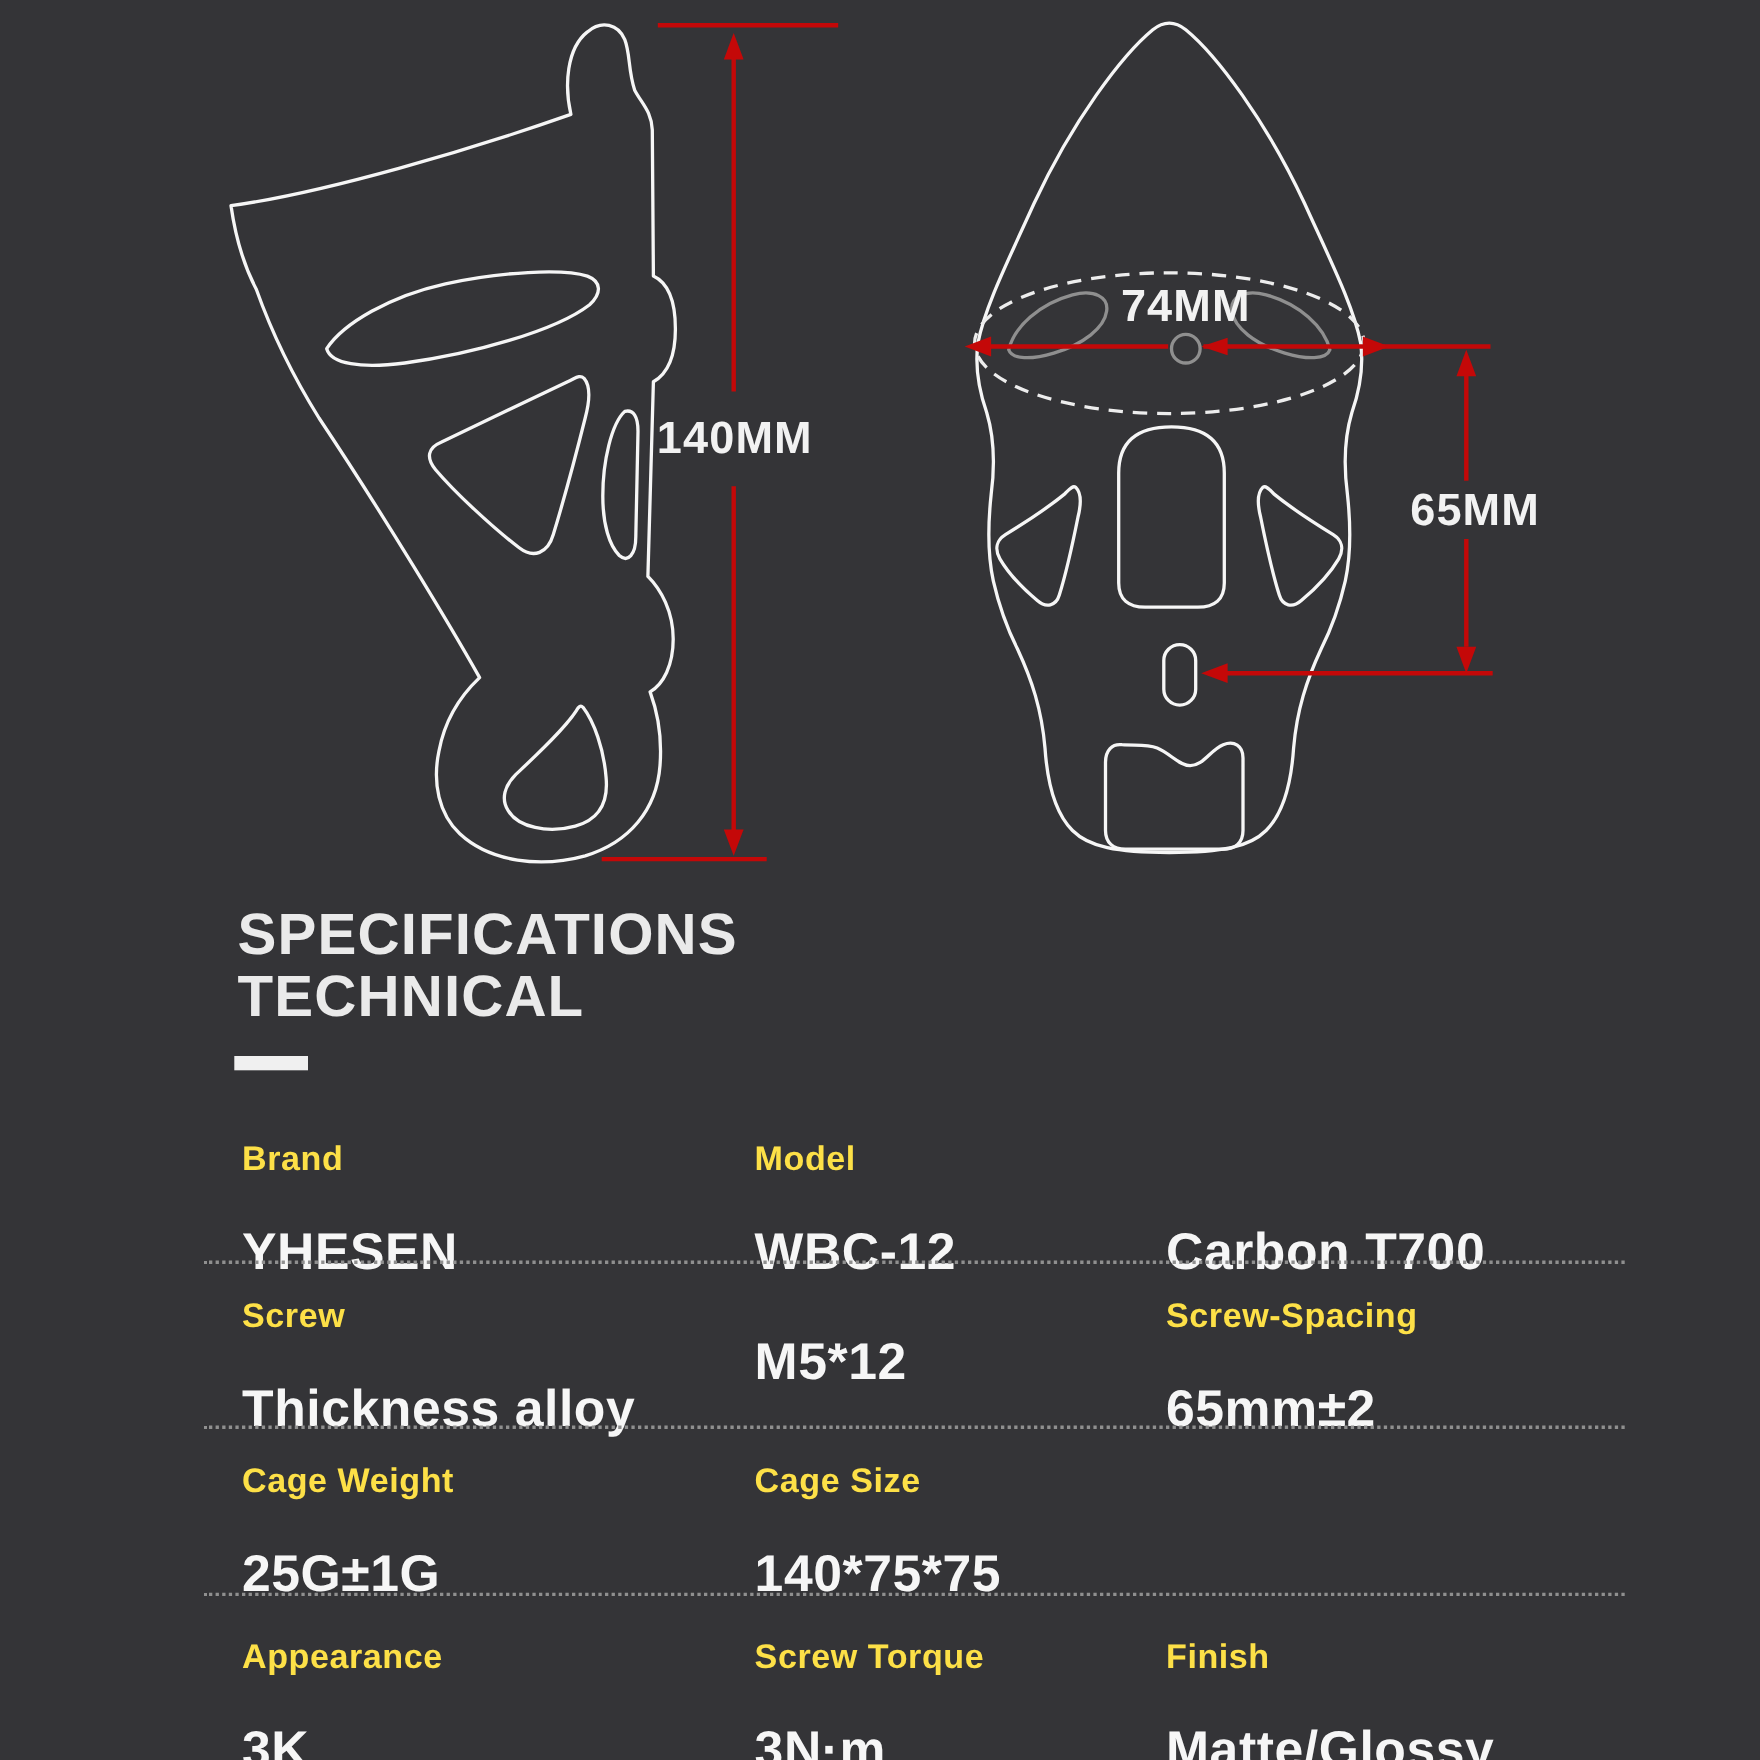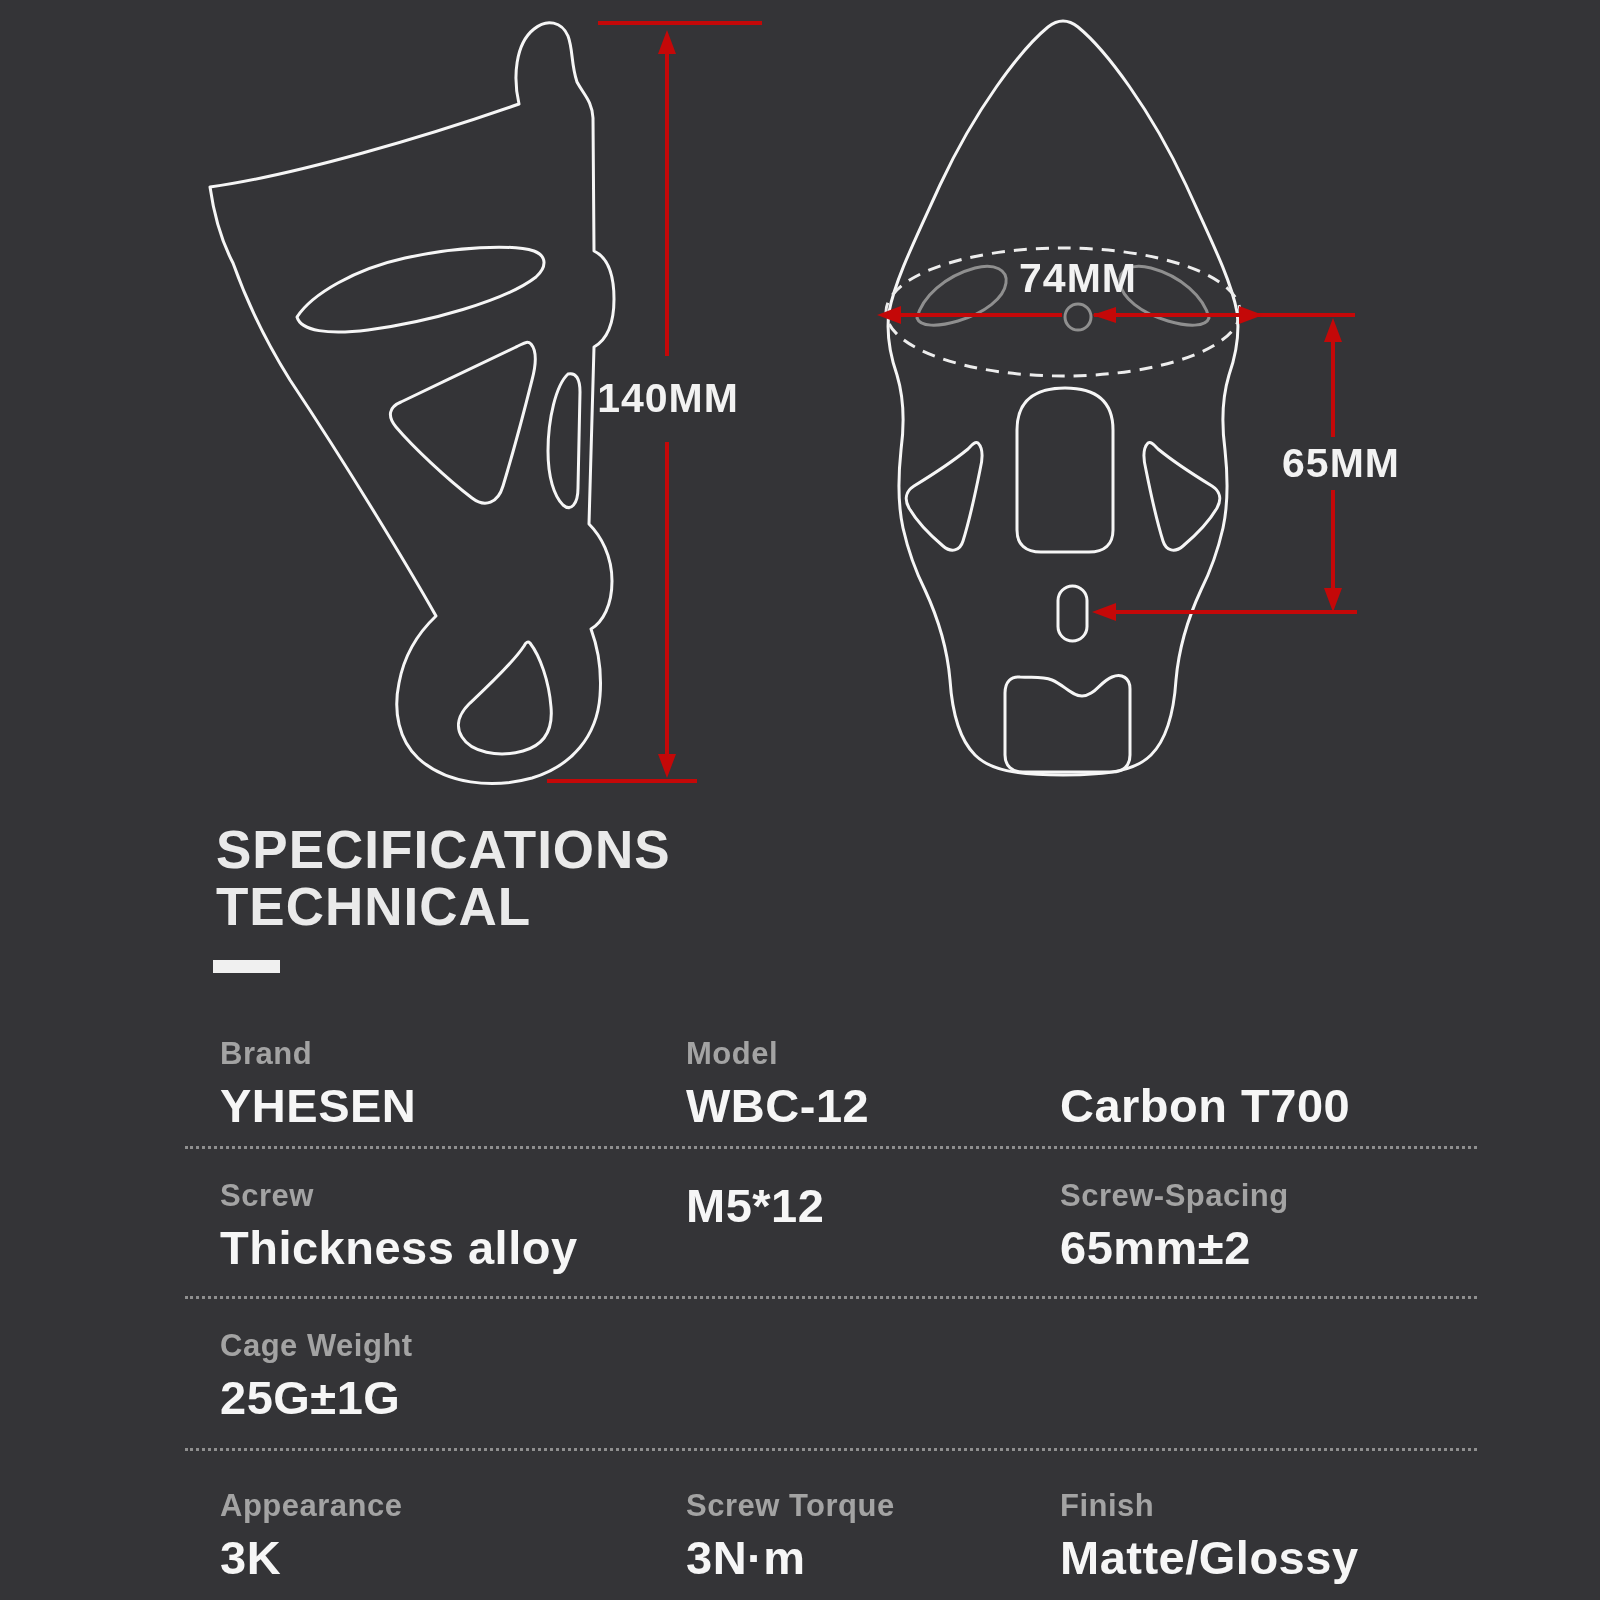--- a/index.html
+++ b/index.html
@@ -21,22 +21,22 @@
     font-weight:bold;color:#eaeaea;letter-spacing:1px;}
   .heading-bar{position:absolute;left:213px;top:960px;width:67px;height:13px;background:#f0f0f0;}
 
   .sep{position:absolute;left:185px;width:1292px;height:0;border-top:3px dotted #8f8f8f;}
   .sep1{top:1146px}.sep2{top:1296px}.sep3{top:1448px}
 
   .spec-row{position:absolute;left:0;width:1600px;height:120px;}
   .r1{top:1036px}.r2{top:1178px}.r3{top:1328px}.r4{top:1488px}
   .cell{position:absolute;top:0;}
   .c1{left:220px;width:440px}.c2{left:686px;width:350px}.c3{left:1060px;width:430px}
-  .cell .label{font-size:31px;font-weight:bold;color:#a3a3a3;height:42px;letter-spacing:0.5px;}
-  .cell .value{font-size:47px;font-weight:bold;color:#f6f6f6;letter-spacing:0.5px;white-space:nowrap;}
+  .cell .label{font-size:31px;font-weight:bold;color:#fde047;height:42px;letter-spacing:0.5px;}
+  .cell .value{font-size:47px;font-weight:bold;color:#f6f6f6;letter-spacing:0.5px;white-space:nowrap;margin-top:32px;}
 </style>
 </head>
 <body>
 
 <div class="canvas">
 
   <svg class="diagram" viewBox="0 0 1600 810" aria-hidden="true">
 
     <g>
       <path class="outline" d="
@@ -236,20 +236,24 @@
       <div class="value">65mm±2</div>
     </div>
   </div>
   <div class="sep sep2"></div>
 
   <div class="spec-row r3">
     <div class="cell c1">
       <div class="label">Cage Weight</div>
       <div class="value">25G±1G</div>
     </div>
+    <div class="cell c2">
+      <div class="label">Cage Size</div>
+      <div class="value">140*75*75</div>
+    </div>
   </div>
   <div class="sep sep3"></div>
 
   <div class="spec-row r4">
     <div class="cell c1">
       <div class="label">Appearance</div>
       <div class="value">3K</div>
     </div>
     <div class="cell c2">
       <div class="label">Screw Torque</div>

